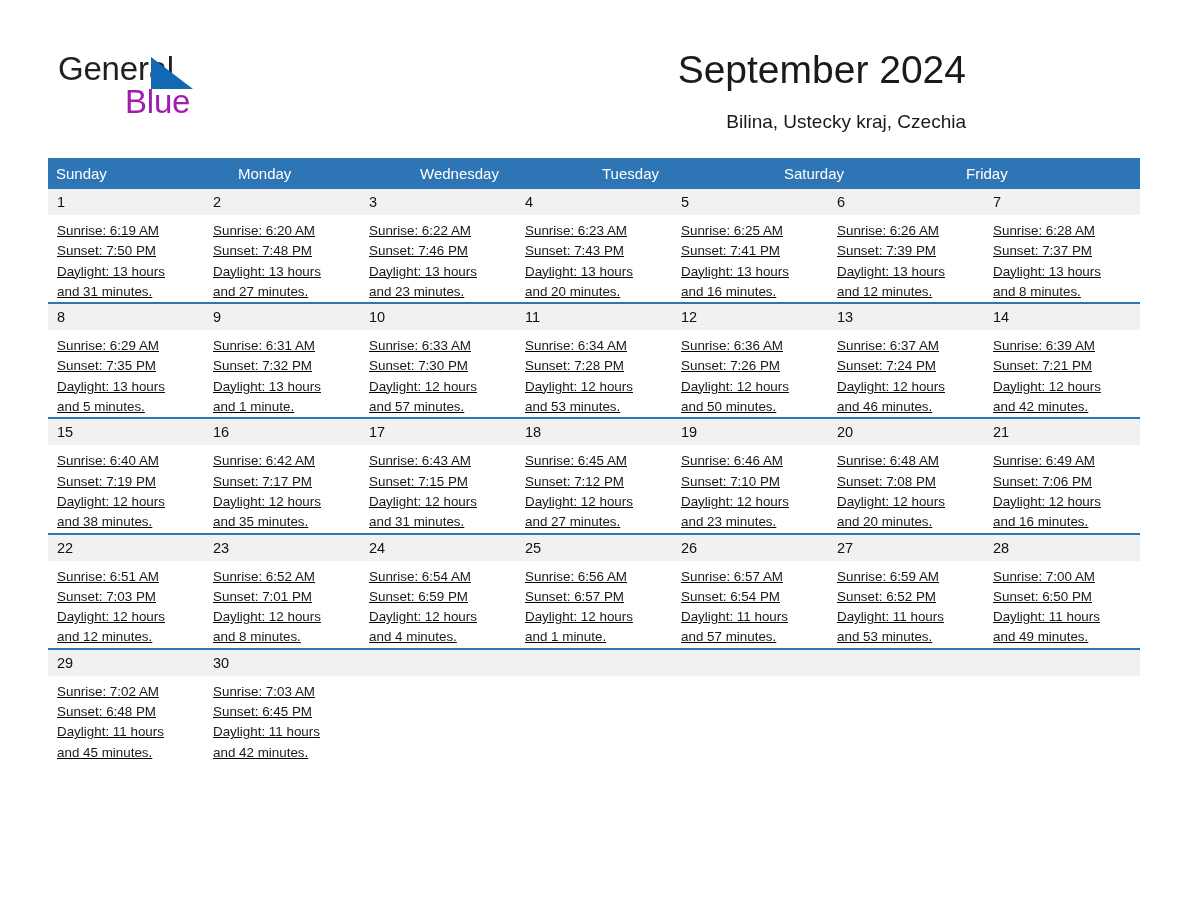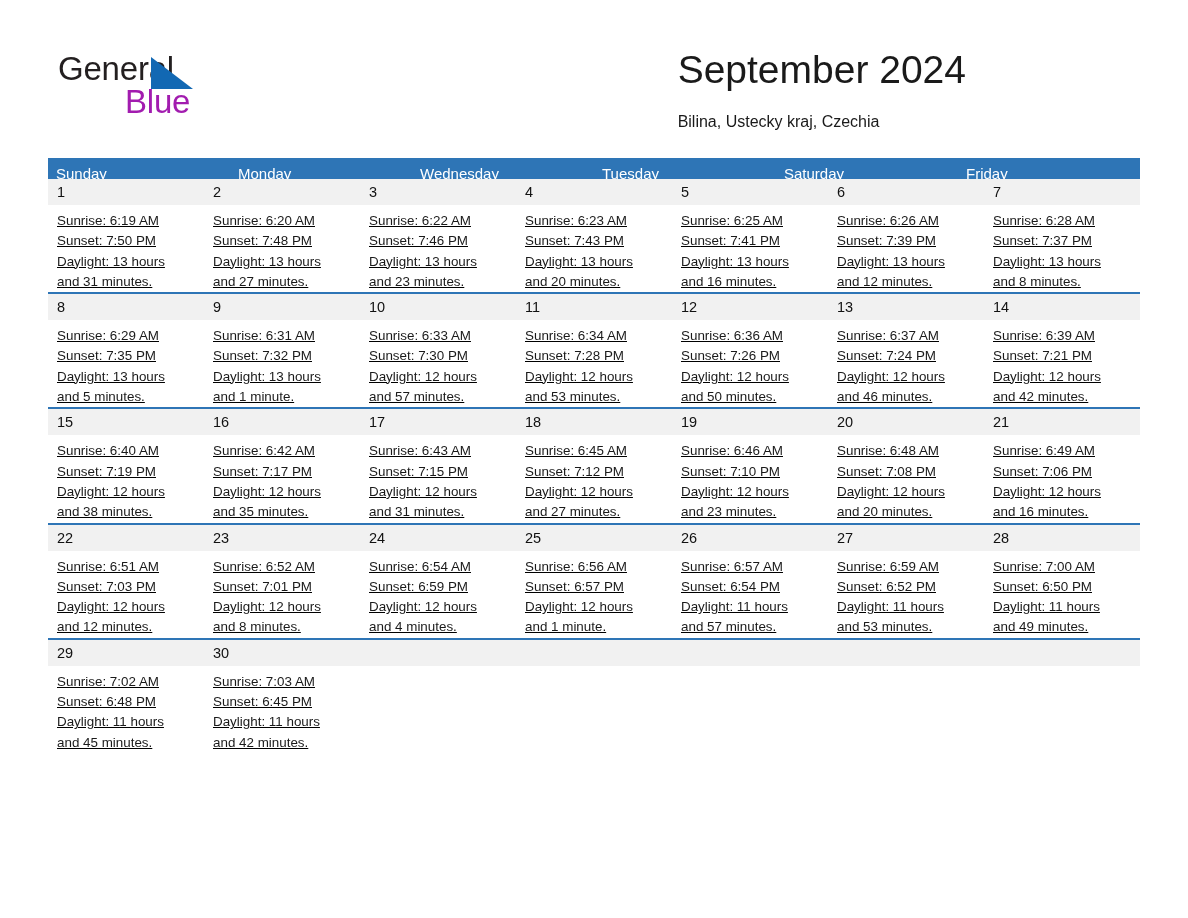--- a/index.html
+++ b/index.html
@@ -61,49 +61,49 @@
     font-size: 33px;
     color: #a21caf;
     line-height: 38px;
     letter-spacing: -0.2px;
   }
 
   .title-block {
     position: absolute;
     right: 54px;
     top: 46px;
-    text-align: left;
+    text-align: right;
   }
   .cal-title {
     font-size: 39px;
     font-weight: normal;
     color: #1a1a1a;
     line-height: 48px;
     white-space: nowrap;
   }
   .cal-subtitle {
-    font-size: 16px;
+    font-size: 19px;
     font-weight: normal;
     color: #1a1a1a;
     line-height: 28px;
     margin-top: 14px;
     white-space: nowrap;
   }
 
   
   .calendar {
     position: absolute;
     left: 48px;
     top: 158px;
     width: 1092px;
   }
   .dow-row {
     display: flex;
     background: #2e75b6;
-    height: 21px;
+    height: 31px;
   }
   .dow-cell {
     flex: 1 1 0;
     color: #ffffff;
     font-size: 15px;
     line-height: 31px;
     padding-left: 8px;
     box-sizing: border-box;
     white-space: nowrap;
   }

